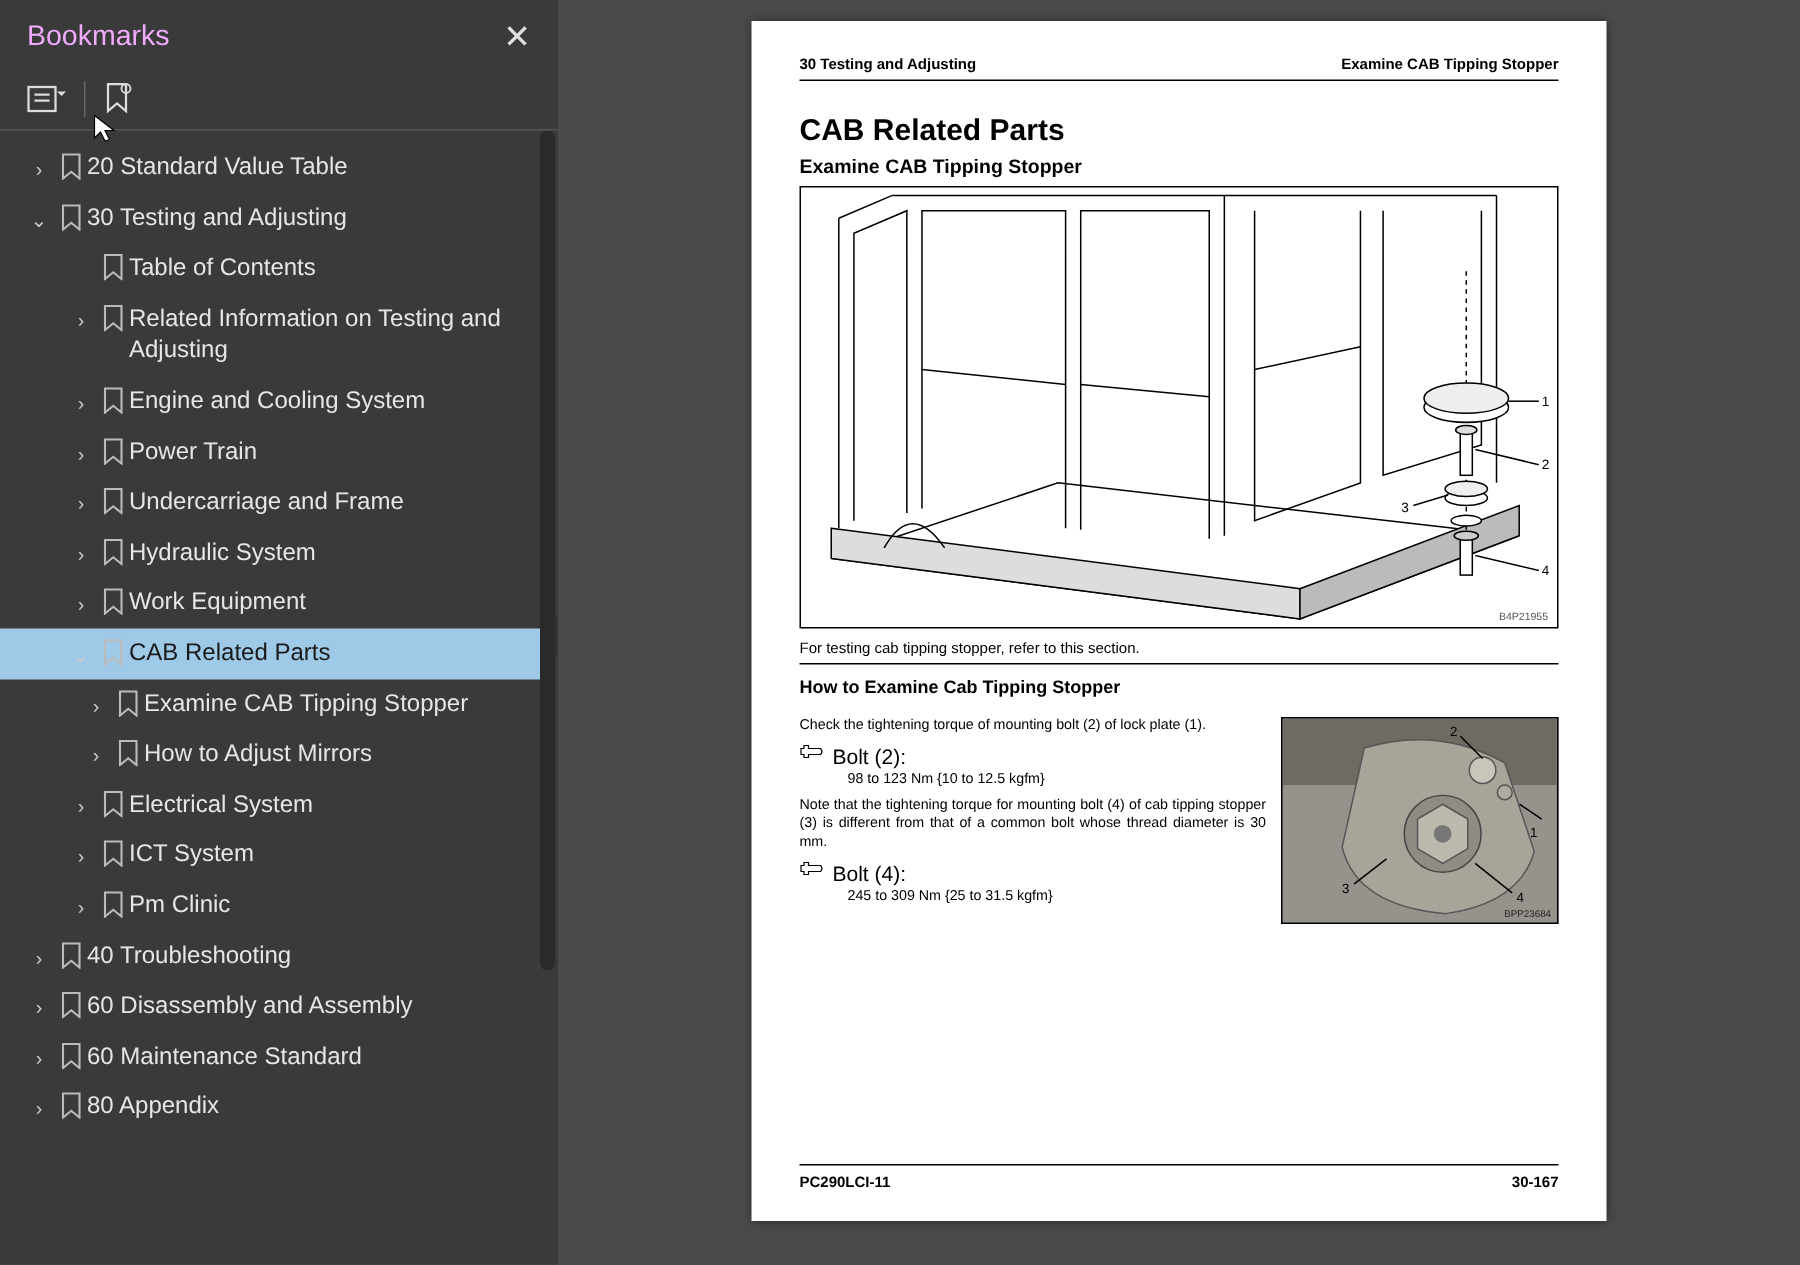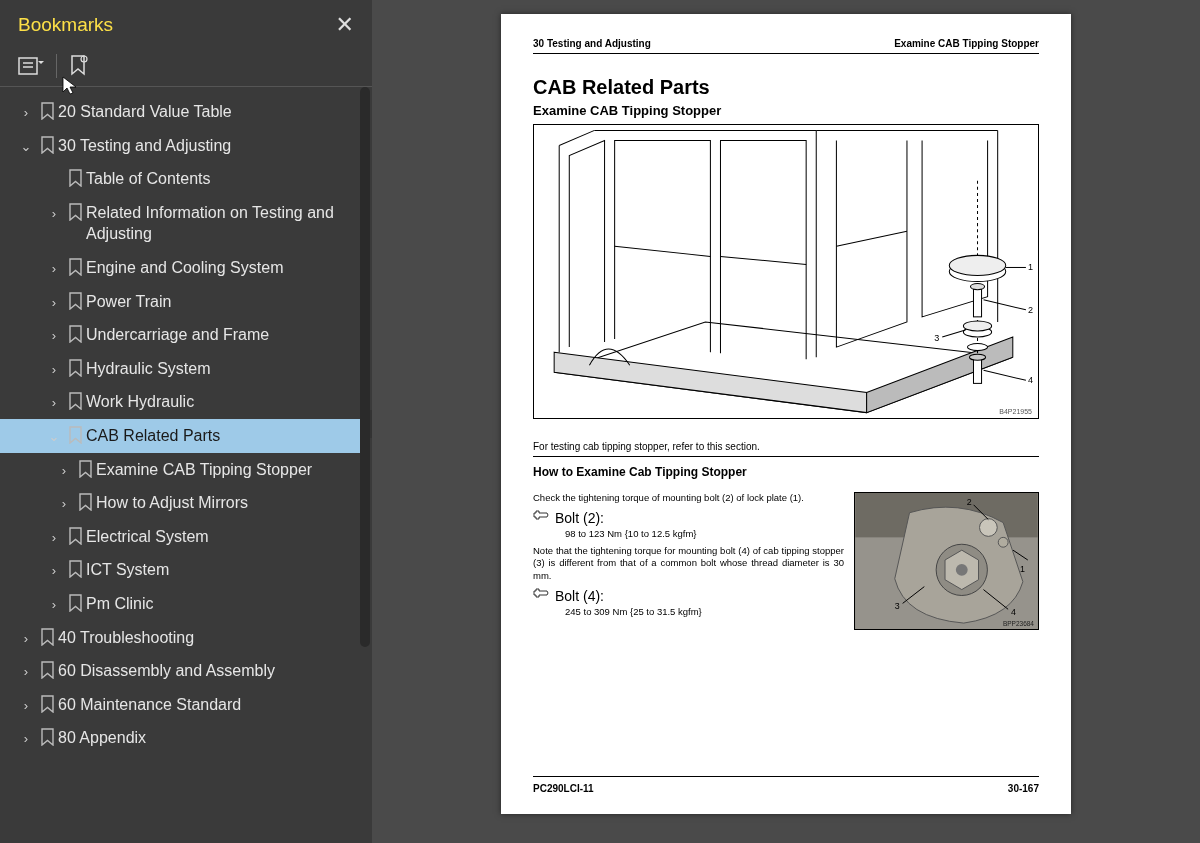--- a/index.html
+++ b/index.html
@@ -1,21 +1,21 @@
 <!DOCTYPE html>
 <html><head>
 <meta charset="utf-8">
 <style>
 * { margin: 0; padding: 0; box-sizing: border-box; }
 body { font-family: "Segoe UI", Arial, sans-serif; background: #4a4a4a; display: flex; height: 843px; width: 1200px; overflow: hidden; }
 
 
 .sidebar { width: 372px; background: #3a3a3a; color: #e8e8e8; display: flex; flex-direction: column; position: relative; }
 .sidebar-header { display: flex; align-items: center; justify-content: space-between; padding: 12px 18px 10px 18px; }
-.sidebar-title { font-size: 19px; font-weight: 400; color: #fde047; }
+.sidebar-title { font-size: 19px; font-weight: 400; color: #f0abfc; }
 .close-x { font-size: 22px; color: #e0e0e0; cursor: pointer; }
 .toolbar { display: flex; align-items: center; gap: 10px; padding: 6px 18px 8px 18px; border-bottom: 1px solid #555; position: relative; }
 .tb-icon { display: flex; align-items: center; color: #e0e0e0; }
 .cursor-arrow { position: absolute; left: 62px; top: 28px; font-size: 18px; color: #fff; pointer-events: none; }
 
 .tree { flex: 1; overflow-y: auto; padding: 8px 0 8px 0; font-size: 16px; position: relative; }
 .tree-scroll { padding-right: 6px; }
 .tree-scrollbar { position: absolute; right: 2px; top: 0; width: 10px; height: 560px; background: #2a2a2a; border-radius: 5px; }
 
 .node { display: flex; align-items: flex-start; padding: 6px 8px 6px 0; line-height: 1.35; cursor: pointer; }
@@ -37,21 +37,21 @@
 .page { width: 570px; height: 800px; background: #fff; color: #000; padding: 24px 32px 20px 32px; font-family: Arial, sans-serif; position: relative; box-shadow: 0 0 6px rgba(0,0,0,.5); }
 .pg-head { display: flex; justify-content: space-between; font-size: 10px; font-weight: bold; padding-bottom: 4px; border-bottom: 1.5px solid #000; }
 
 .h1 { font-size: 20px; font-weight: bold; margin-top: 22px; margin-bottom: 4px; }
 .h2 { font-size: 13px; font-weight: bold; margin-bottom: 6px; }
 
 .figure1 { border: 1px solid #000; height: 295px; background: #fff; position: relative; overflow: hidden; }
 .figure1 svg { width: 100%; height: 100%; }
 .fig1-id { position:absolute; right:6px; bottom:3px; font-size:7px; color:#555; }
 
-.caption { font-size: 10px; margin: 22px 0 3px 0; border-bottom: 1px solid #000; padding-bottom: 4px; }
+.caption { font-size: 10px; margin: 8px 0 3px 0; border-bottom: 1px solid #000; padding-bottom: 4px; }
 
 .h3 { font-size: 12px; font-weight: bold; margin-top: 8px; margin-bottom: 13px; }
 .body-row { display: flex; gap: 10px; }
 .body-text { flex: 1; font-size: 9.5px; line-height: 1.35; text-align: justify; }
 .body-text .para { margin-bottom: 4px; }
 .spec-block { display:flex; align-items:flex-start; gap:6px; margin: 2px 0 4px 0; }
 .spec-icon { width:16px; flex-shrink:0; margin-top:1px; }
 .spec-lines .l1 { font-size:14px; }
 .spec-lines .l2 { font-size:9.5px; padding-left:10px; }
 
@@ -173,21 +173,21 @@
           </span>
           <span class="lbl">Hydraulic System</span>
         </div>
         <div class="node lvl1">
           <span class="chev">›</span>
           <span class="bm">
             <svg class="bmico" viewBox="0 0 15 18">
               <path d="M2 1 h11 v16 l-5.5 -4.5 l-5.5 4.5 z" fill="none" stroke="#bbb" stroke-width="1.4"></path>
             </svg>
           </span>
-          <span class="lbl">Work Hydraulic</span>
+          <span class="lbl">Work Equipment</span>
         </div>
         <div class="node lvl1 selected">
           <span class="chev">⌄</span>
           <span class="bm">
             <svg class="bmico" viewBox="0 0 15 18">
               <path d="M2 1 h11 v16 l-5.5 -4.5 l-5.5 4.5 z" fill="none" stroke="#bbb" stroke-width="1.4"></path>
             </svg>
           </span>
           <span class="lbl">CAB Related Parts</span>
         </div>

